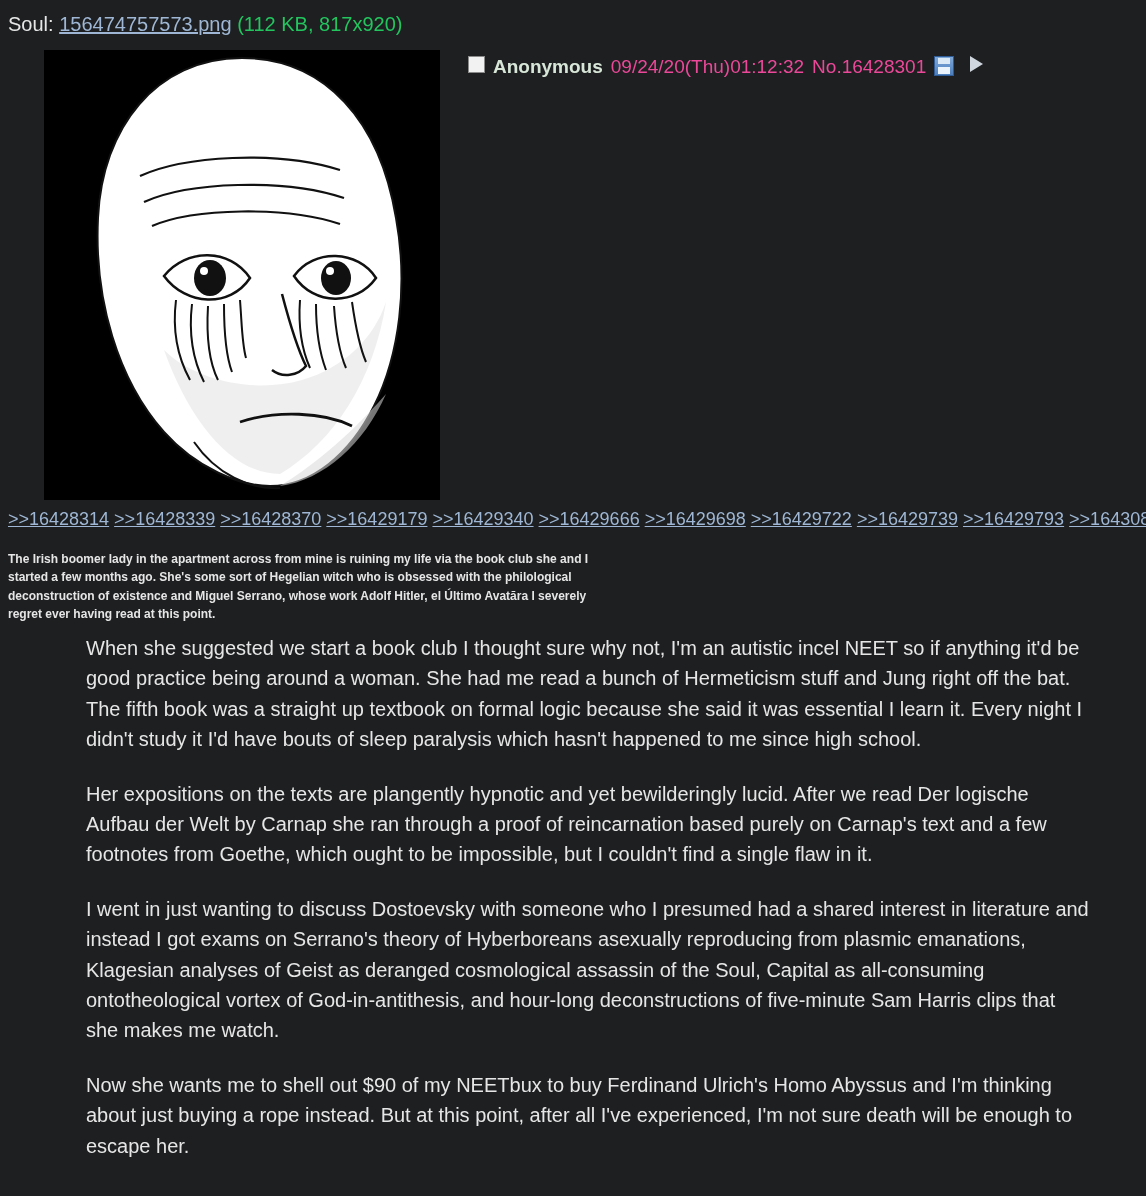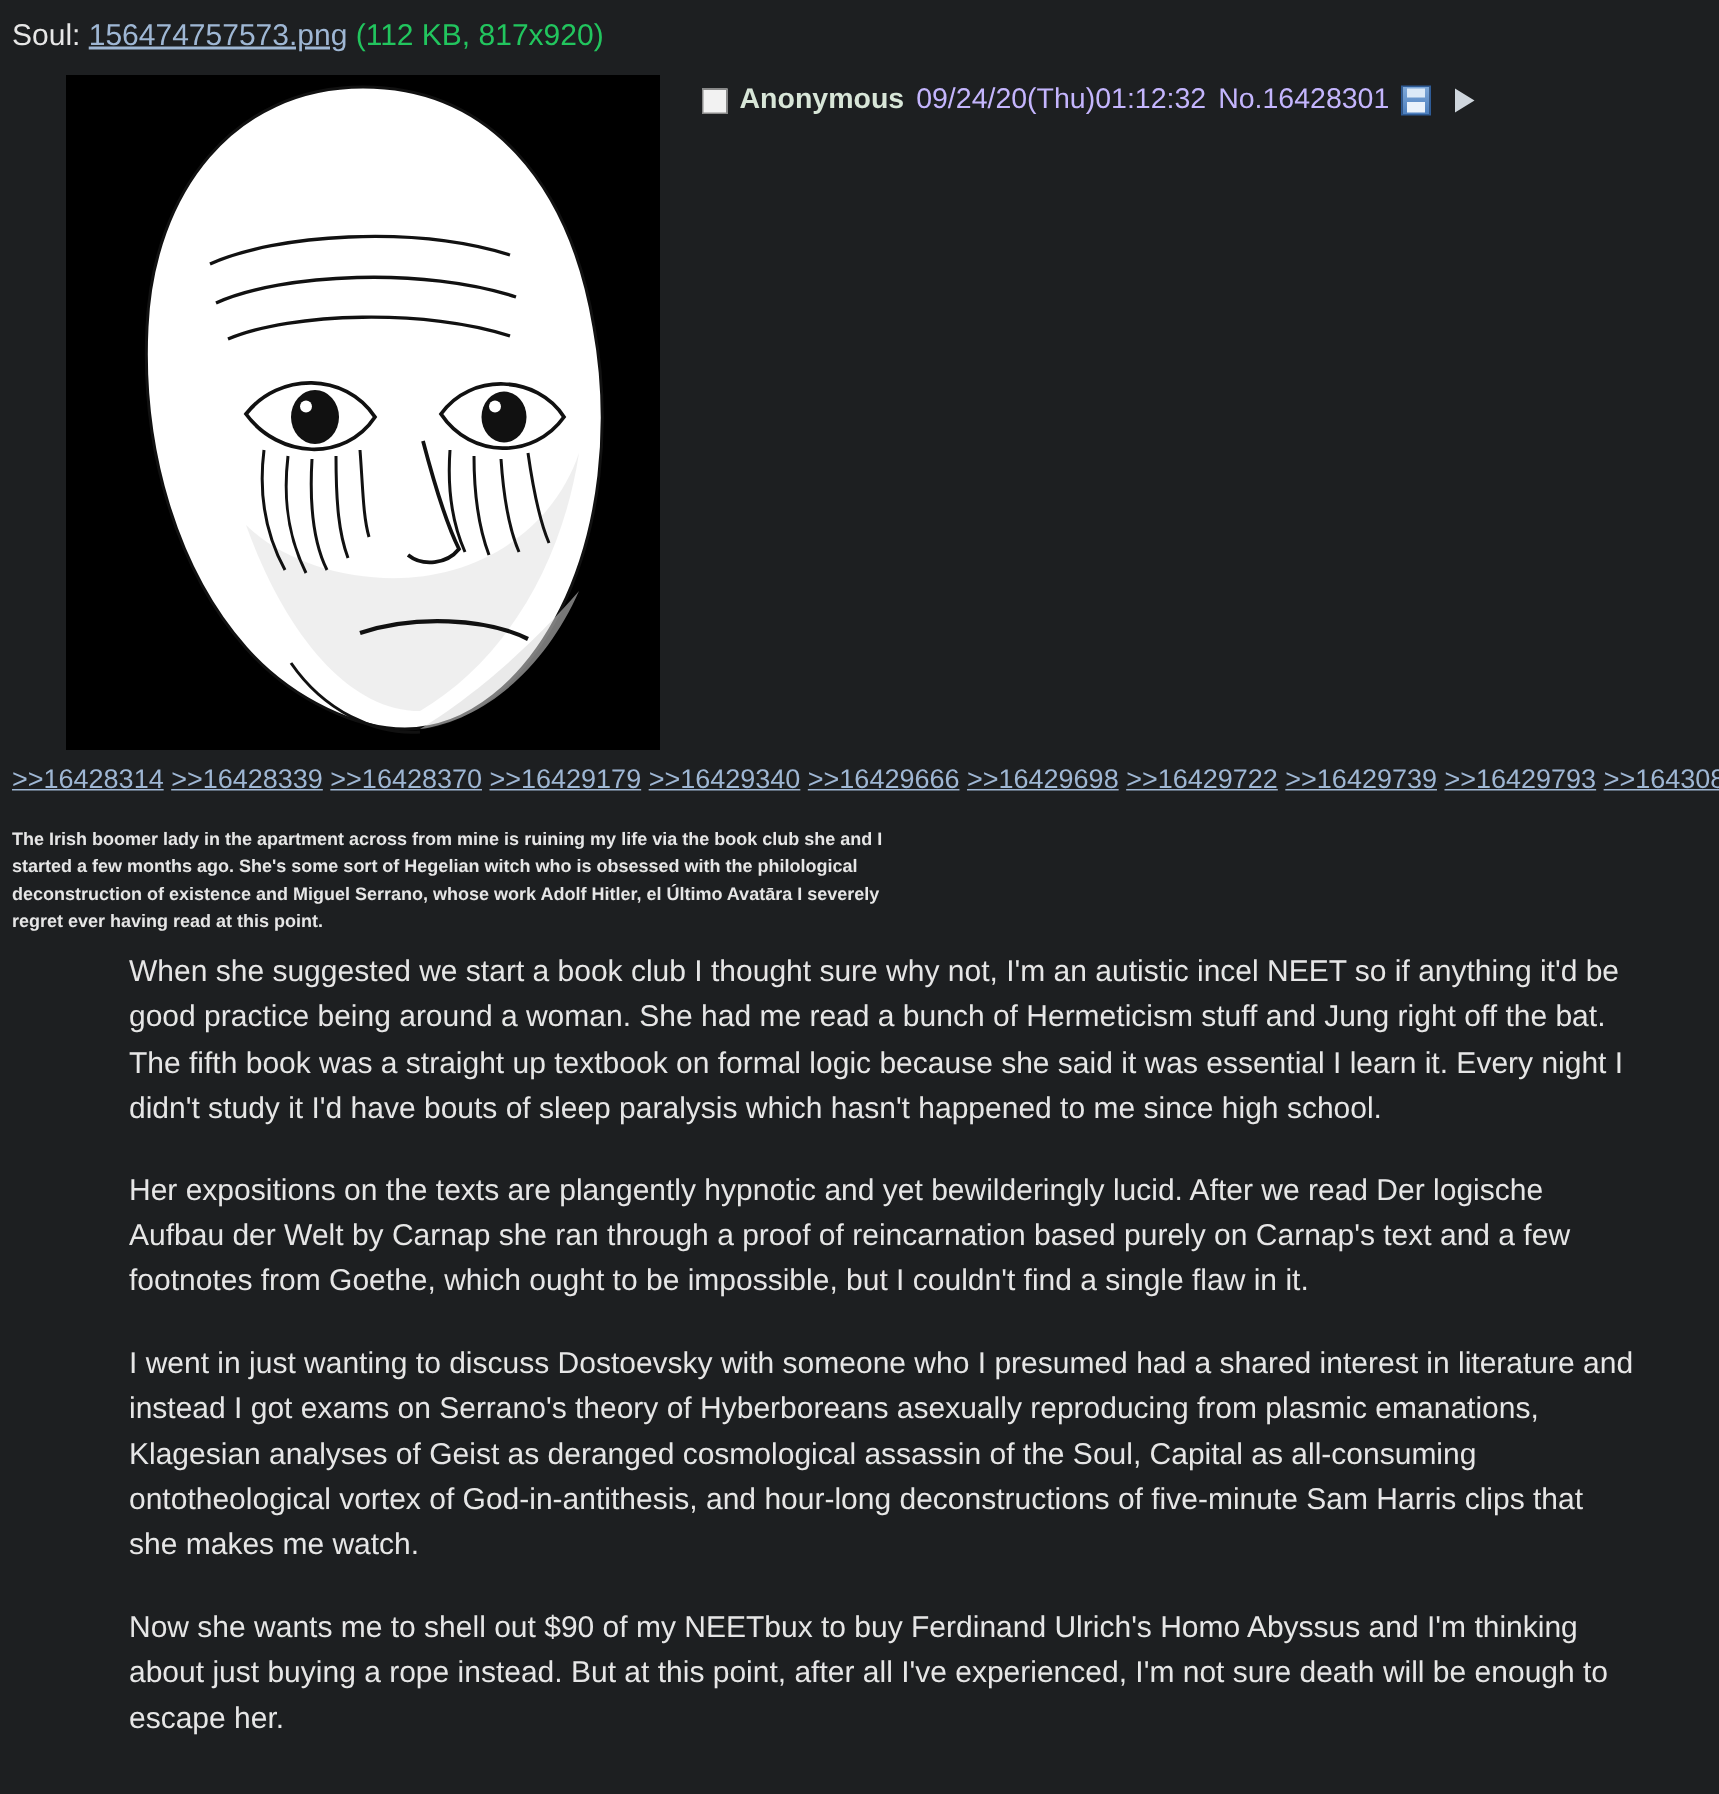--- a/index.html
+++ b/index.html
@@ -47,41 +47,40 @@
     height: 450px;
     background: #000;
     display: block;
     position: relative;
     overflow: hidden;
   }
   .thumb svg { display: block; }
 
   .post-head {
     display: flex;
-    align-items: center;
     gap: 8px;
     padding-top: 14px;
     font-size: 19px;
     line-height: 1.2;
     white-space: nowrap;
   }
   .post-checkbox {
     width: 15px;
     height: 15px;
     border: 1px solid #8a8a8a;
     background: #f2f2f2;
     display: inline-block;
     flex: 0 0 auto;
   }
   .name {
     color: #d8e6d8;
     font-weight: bold;
   }
   .date, .postno {
-    color: #c4b5fd;
+    color: #ec4899;
   }
   .icon-save {
     display: inline-block;
     width: 18px;
     height: 18px;
     background: linear-gradient(#7ea8d8, #4d7fbe);
     border: 1px solid #2e5b96;
     position: relative;
     flex: 0 0 auto;
   }

